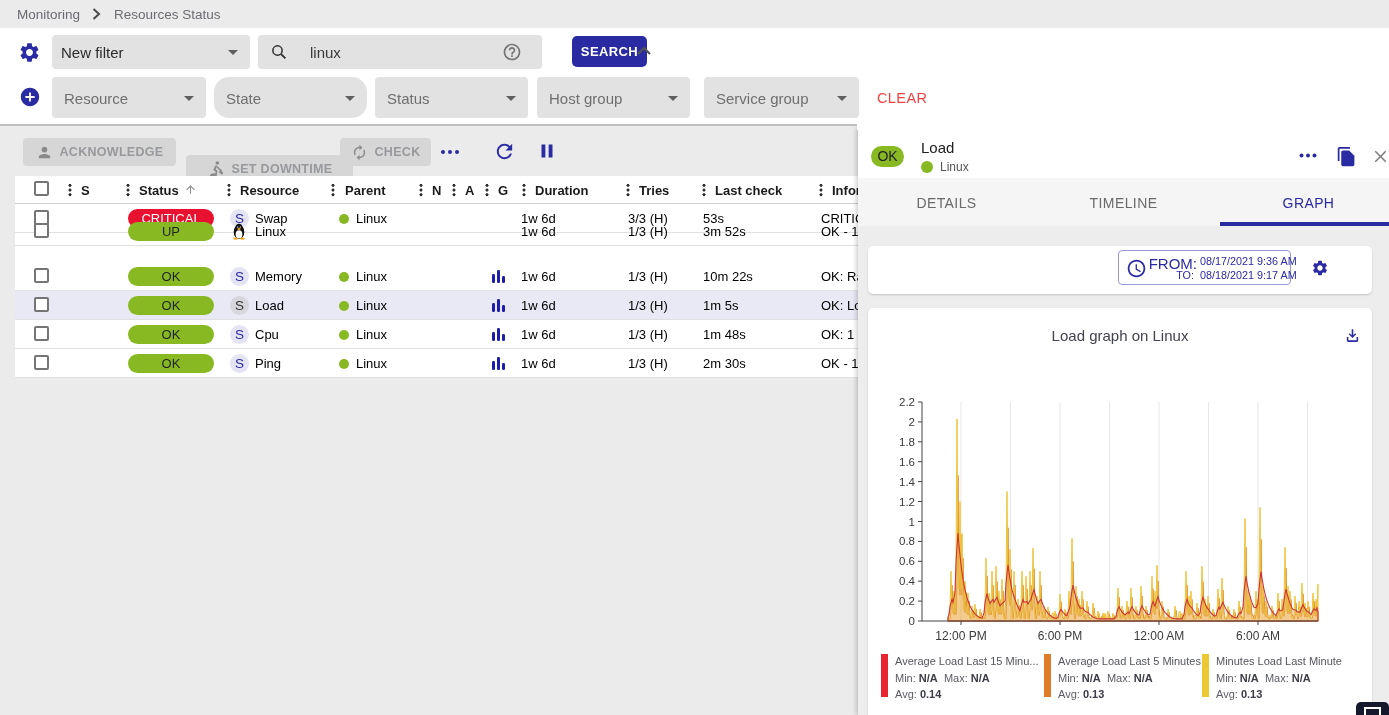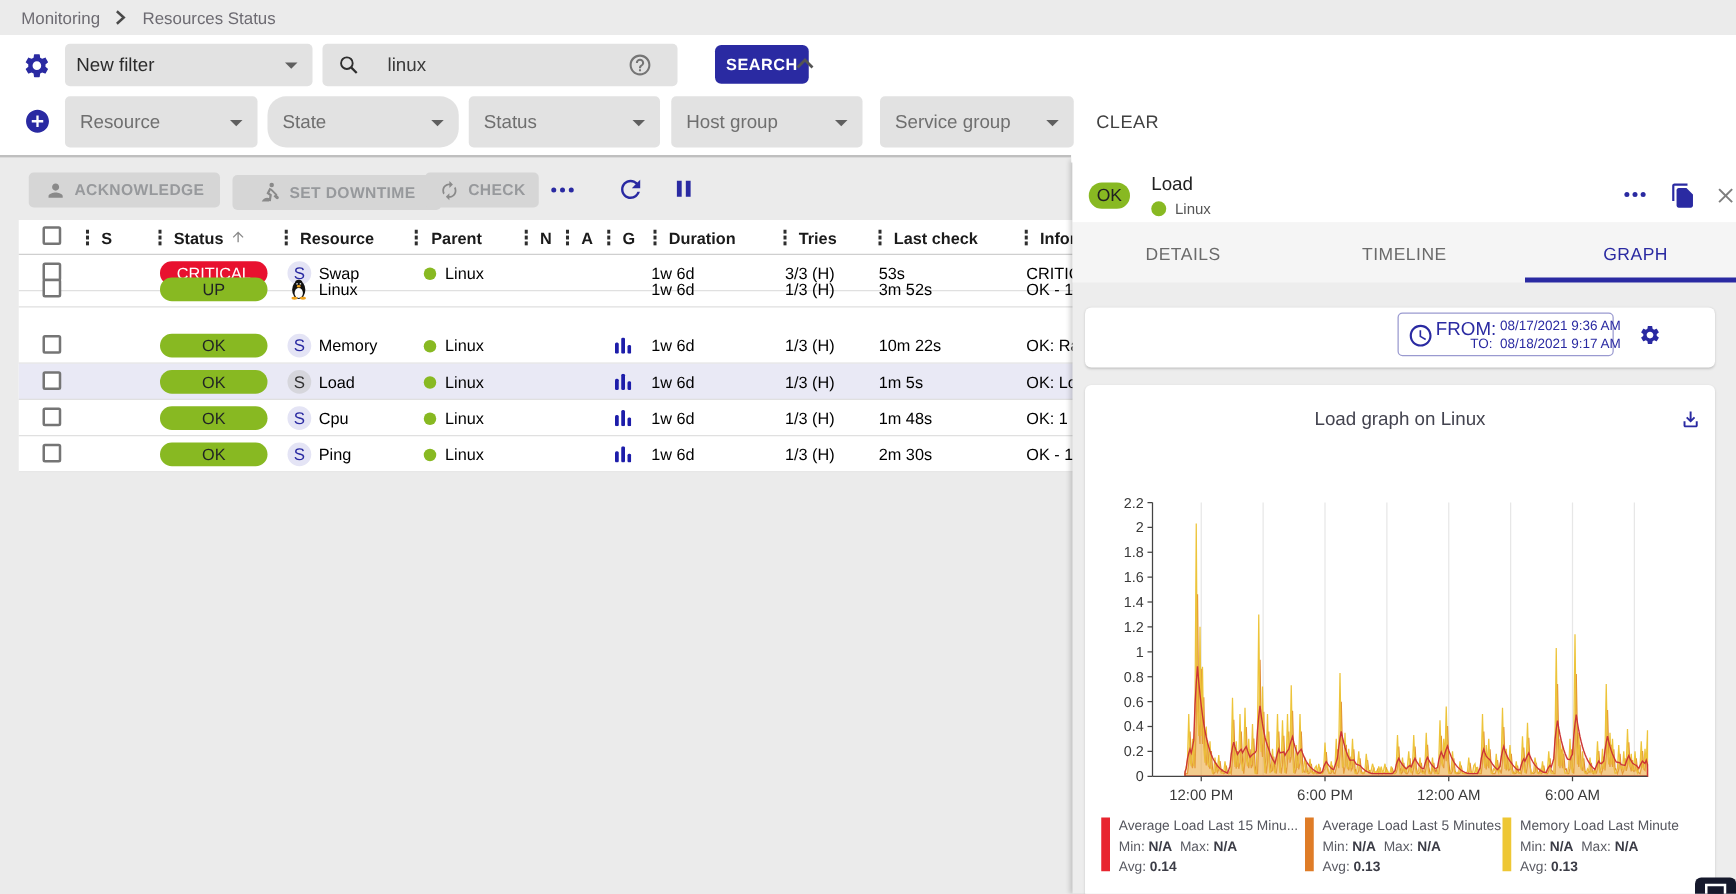--- a/index.html
+++ b/index.html
@@ -100,31 +100,31 @@
       <span class="caret"></span>
     </div>
     <div class="gsel" style="left:537px;top:49px;width:153px;height:41px;">
       <span class="lbl">Host group</span>
       <span class="caret"></span>
     </div>
     <div class="gsel" style="left:704px;top:49px;width:155px;height:41px;">
       <span class="lbl">Service group</span>
       <span class="caret"></span>
     </div>
-    <span class="abs" style="left:877px;top:62px;color:#404040;font-size:14.5px;letter-spacing:.4px;">CLEAR</span>
+    <span class="abs" style="left:877px;top:62px;color:#ef4444;font-size:14.5px;letter-spacing:.4px;">CLEAR</span>
   </div>
 
   <div id="toolbar" class="abs" style="left:0;top:127px;width:858px;height:49px;">
     <div class="tbtn" style="left:23px;top:11px;width:153px;">
       <svg width="17" height="17" viewBox="0 0 24 24">
         <path fill="#8a8a8a" d="M12 12c2.21 0 4-1.79 4-4s-1.79-4-4-4-4 1.79-4 4 1.79 4 4 4zm0 2c-2.67 0-8 1.34-8 4v2h16v-2c0-2.66-5.33-4-8-4z"></path>
       </svg>
       ACKNOWLEDGE
     </div>
-    <div class="tbtn" style="left:186px;top:13px;width:167px;">
+    <div class="tbtn" style="left:186px;top:28px;width:167px;">
       <svg width="18" height="18" viewBox="0 0 24 24">
         <circle cx="13.8" cy="4" r="2.4" fill="#8a8a8a"></circle>
         <path d="M12.5 7.5 9.8 12.8l2.9 2-1 6.4" stroke="#8a8a8a" stroke-width="2.4" fill="none"></path>
         <path d="M13 8.6 19.2 14.8" stroke="#8a8a8a" stroke-width="2" fill="none"></path>
         <path fill="#8a8a8a" d="M18.2 13.6l2.7 2.7c.7.7.7 1.75 0 2.45s-1.75.7-2.45 0l-2.7-2.7z"></path>
         <path fill="#8a8a8a" d="M3.2 21.6c1.5-3.6 5.6-5.1 8.7-3.3l-1 3.3z"></path>
       </svg>
       SET DOWNTIME
     </div>
     <div class="tbtn" style="left:340px;top:11px;width:91px;">
@@ -379,21 +379,21 @@
 
       <div class="abs" style="left:13px;top:346px;width:7px;height:43px;background:#e8252f;"></div>
       <span class="leg t" style="left:27px;top:347px;">Average Load Last 15 Minu...</span>
       <span class="leg" style="left:27px;top:364px;">Min: <b>N/A</b>&nbsp; Max: <b>N/A</b></span>
       <span class="leg" style="left:27px;top:380px;">Avg: <b>0.14</b></span>
       <div class="abs" style="left:176px;top:346px;width:7px;height:43px;background:#df7c27;"></div>
       <span class="leg t" style="left:190px;top:347px;">Average Load Last 5 Minutes</span>
       <span class="leg" style="left:190px;top:364px;">Min: <b>N/A</b>&nbsp; Max: <b>N/A</b></span>
       <span class="leg" style="left:190px;top:380px;">Avg: <b>0.13</b></span>
       <div class="abs" style="left:334px;top:346px;width:7px;height:43px;background:#eec734;"></div>
-      <span class="leg t" style="left:348px;top:347px;">Memory Load Last Minute</span>
+      <span class="leg t" style="left:348px;top:347px;">Minutes Load Last Minute</span>
       <span class="leg" style="left:348px;top:364px;">Min: <b>N/A</b>&nbsp; Max: <b>N/A</b></span>
       <span class="leg" style="left:348px;top:380px;">Avg: <b>0.13</b></span>
     </div>
   </div>
 
   <div class="abs" style="left:1356px;top:702px;width:33px;height:18px;background:#16192c;border-radius:5px 5px 0 0;">
     <span class="abs" style="left:8px;top:5px;width:17px;height:11px;border:2.5px solid #fff;background:#16192c;"></span>
   </div>
 
 </body></html>

